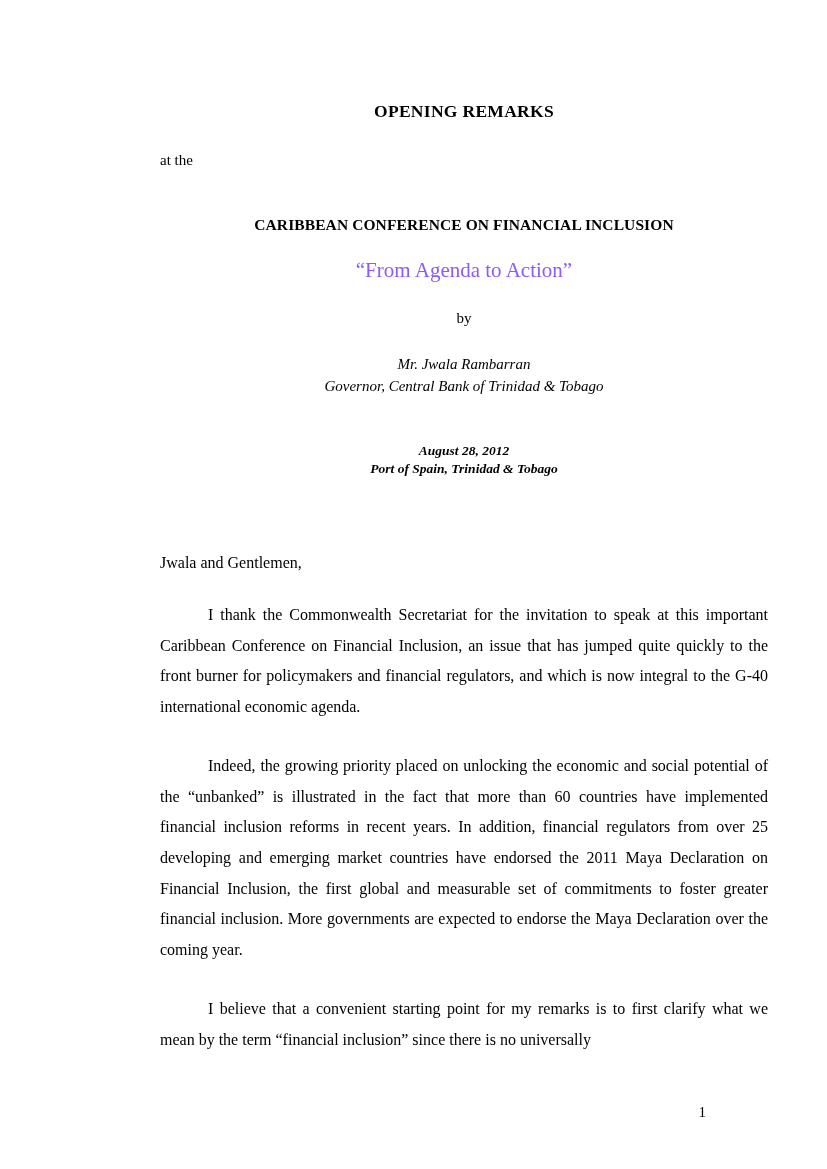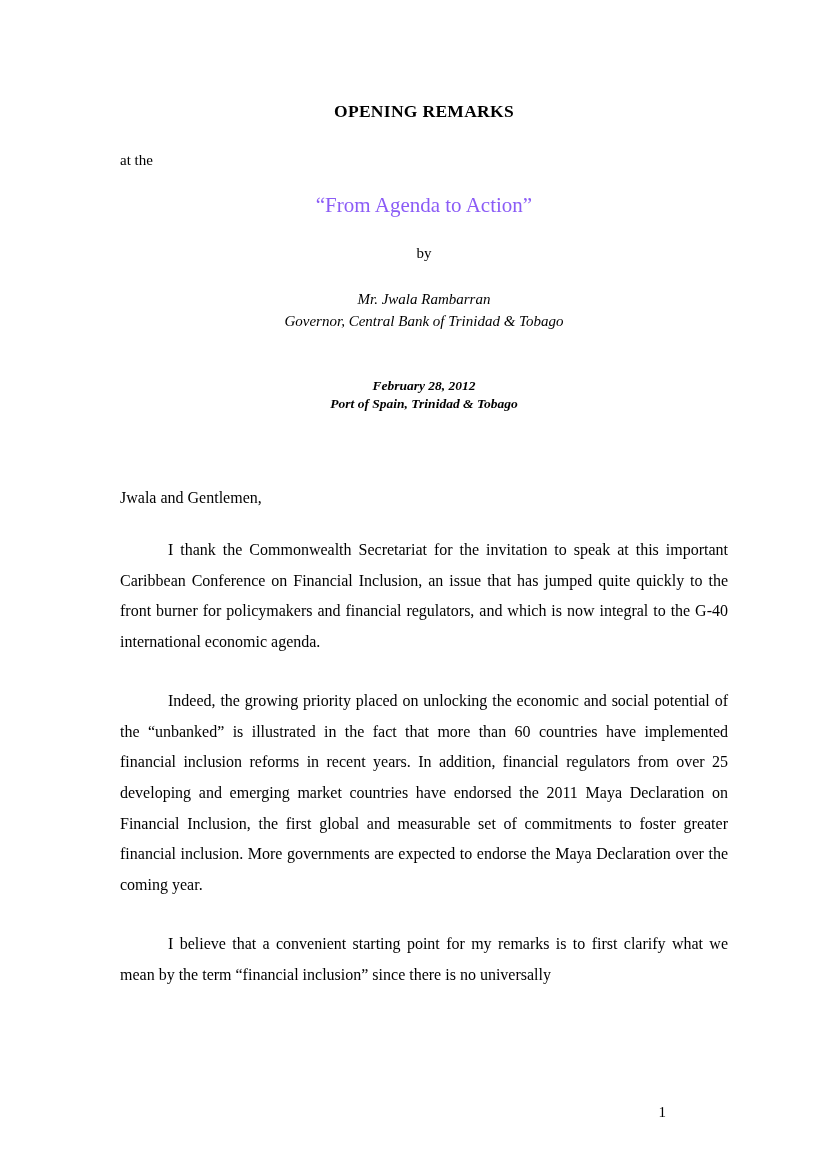--- a/index.html
+++ b/index.html
@@ -14,20 +14,21 @@
     color: #000000;
     position: relative;
     overflow: hidden;
   }
   .page {
     position: relative;
     width: 762px;
     height: 1169px;
     box-sizing: border-box;
     padding: 0;
+    margin-left: 40px;
   }
   .content {
     position: absolute;
     left: 120px;
     top: 0;
     width: 608px;
   }
 
   .title-main {
     text-align: center;
@@ -102,32 +103,33 @@
 </head>
 <body>
 
 <div class="page">
   <div class="content">
 
     <div class="title-main">OPENING REMARKS</div>
 
     <div class="at-the">at the</div>
 
+    <div class="conference-title">CARIBBEAN CONFERENCE ON FINANCIAL INCLUSION</div>
 
     <div class="theme">“From Agenda to Action”</div>
 
     <div class="by">by</div>
 
     <div class="speaker">
       <div>Mr. Jwala Rambarran</div>
       <div>Governor, Central Bank of Trinidad &amp; Tobago</div>
     </div>
 
     <div class="dateblock">
-      <div>February 28, 2012</div>
+      <div>August 28, 2012</div>
       <div>Port of Spain, Trinidad &amp; Tobago</div>
     </div>
 
     <div class="salutation">Jwala and Gentlemen,</div>
 
     <p class="body-par">I thank the Commonwealth Secretariat for the invitation to speak at this important Caribbean Conference on Financial Inclusion, an issue that has jumped quite quickly to the front burner for policymakers and financial regulators, and which is now integral to the G-40 international economic agenda.</p>
 
     <p class="body-par">Indeed, the growing priority placed on unlocking the economic and social potential of the “unbanked” is illustrated in the fact that more than 60 countries have implemented financial inclusion reforms in recent years. In addition, financial regulators from over 25 developing and emerging market countries have endorsed the 2011 Maya Declaration on Financial Inclusion, the first global and measurable set of commitments to foster greater financial inclusion. More governments are expected to endorse the Maya Declaration over the coming year.</p>
 
     <p class="body-par last">I believe that a convenient starting point for my remarks is to first clarify what we mean by the term “financial inclusion” since there is no universally</p>

